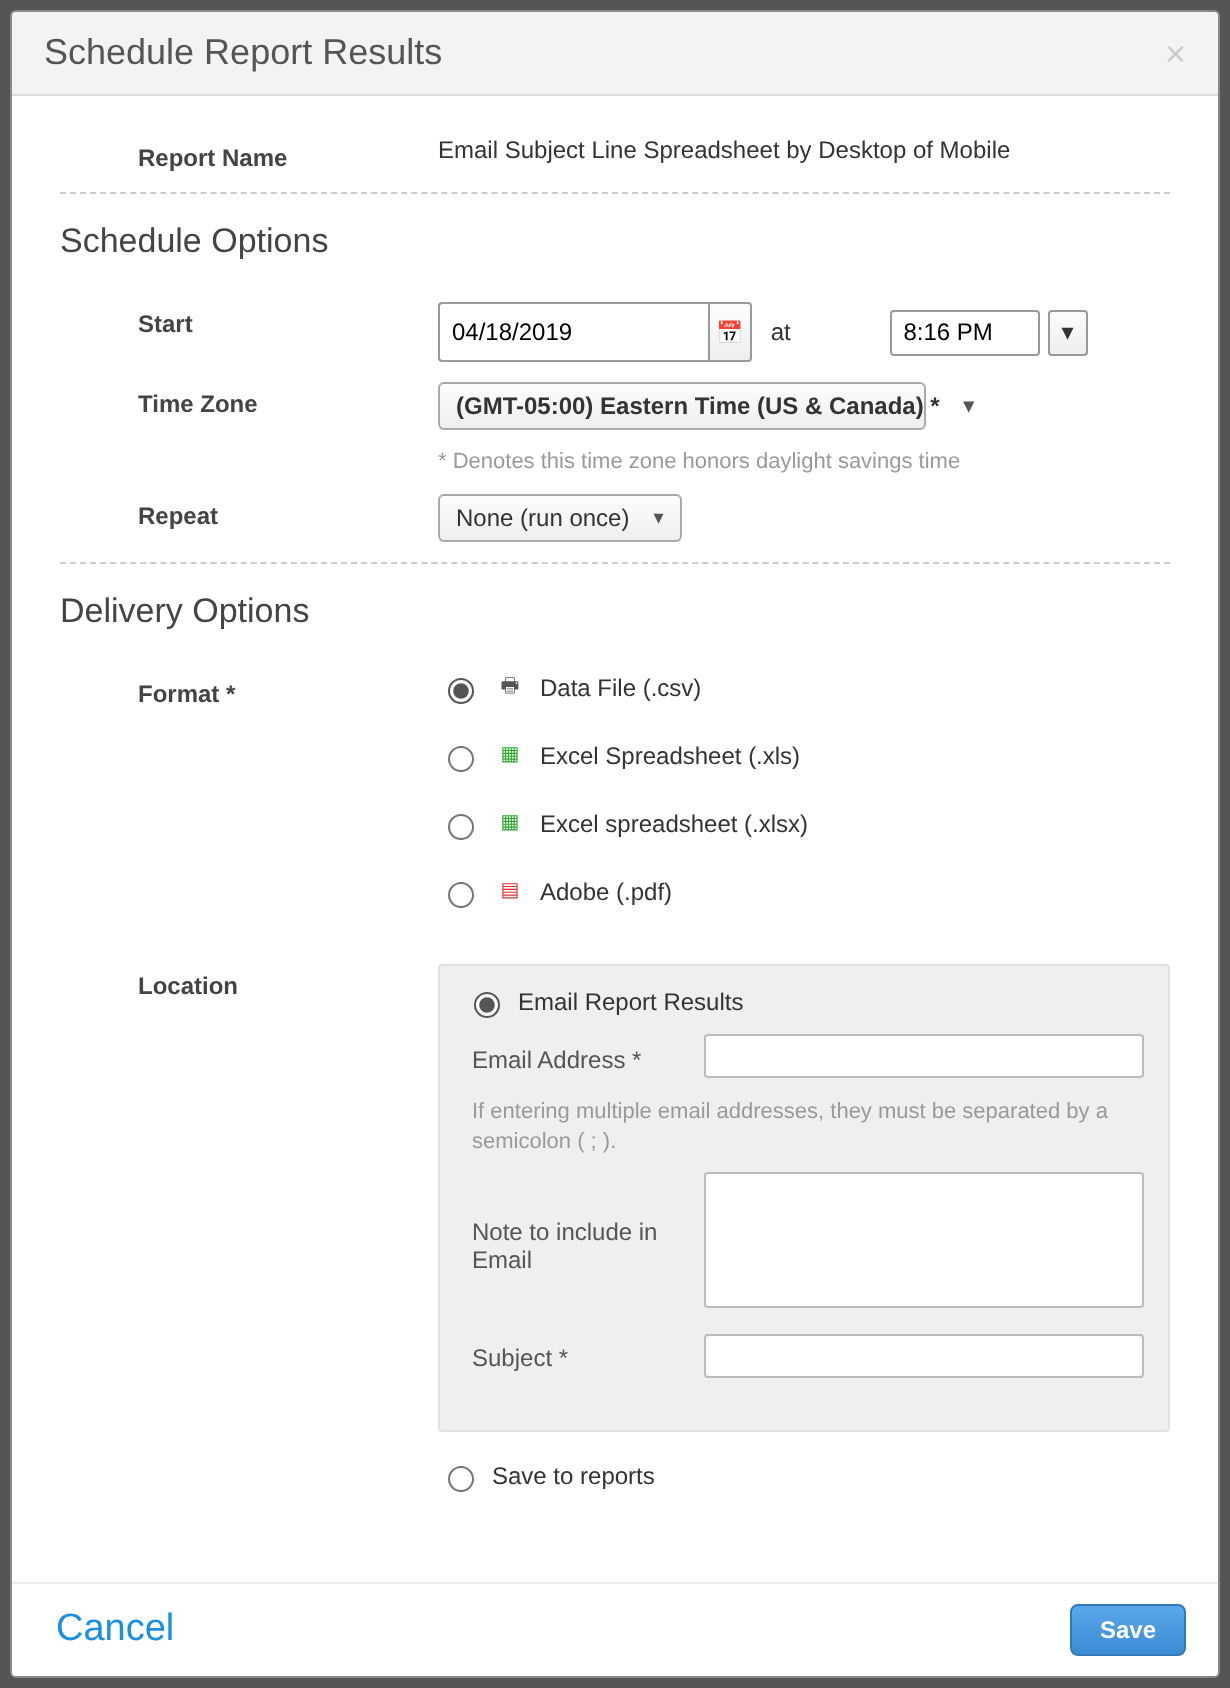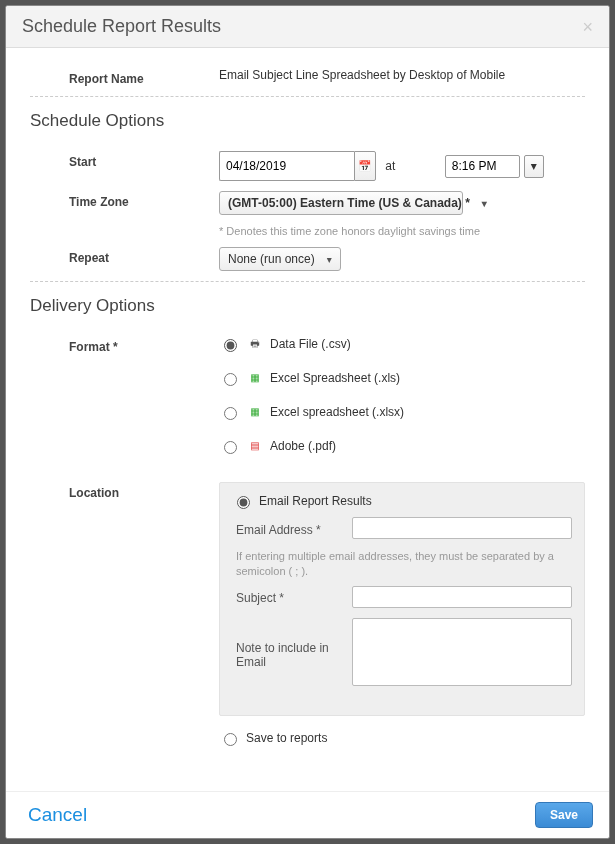--- a/index.html
+++ b/index.html
@@ -374,32 +374,32 @@
           <div class="inner-row">
             <div class="inner-lbl">Email Address *</div>
             <div class="inner-val">
               <input type="text" class="text-input" value="" style="">
             </div>
           </div>
 
           <div class="loc-hint">If entering multiple email addresses, they must be separated by a semicolon ( ; ).</div>
 
           <div class="inner-row">
+            <div class="inner-lbl">Note to include in Email</div>
+            <div class="inner-val">
+              <textarea class="note" style=""></textarea>
+            </div>
+          </div>
+
+          <div class="inner-row">
             <div class="inner-lbl">Subject *</div>
             <div class="inner-val">
               <input type="text" class="text-input" value="" style="">
             </div>
           </div>
-
-          <div class="inner-row">
-            <div class="inner-lbl">Note to include in Email</div>
-            <div class="inner-val">
-              <textarea class="note" style=""></textarea>
-            </div>
-          </div>
         </div>
 
         <div class="save-loc">
           <input type="radio" name="loc" class="radio" style="">
           <span>Save to reports</span>
         </div>
 
       </div>
     </div>
 

